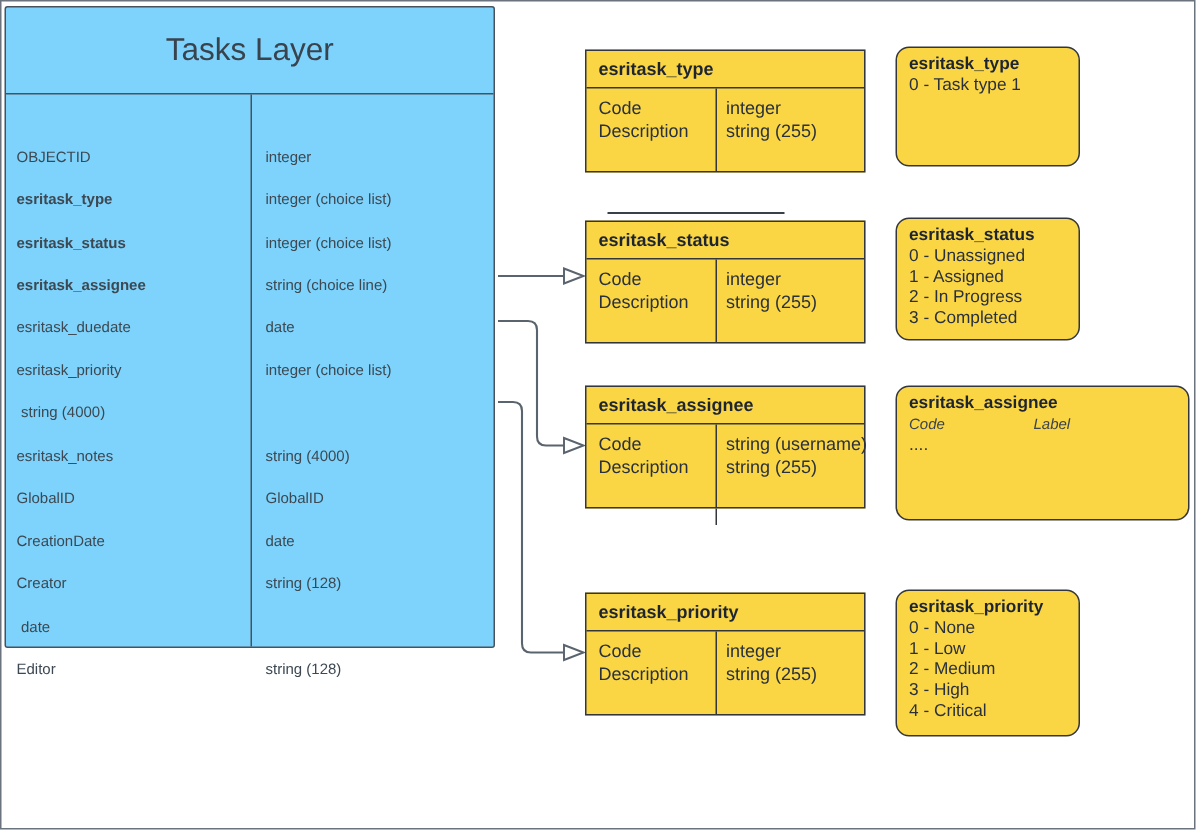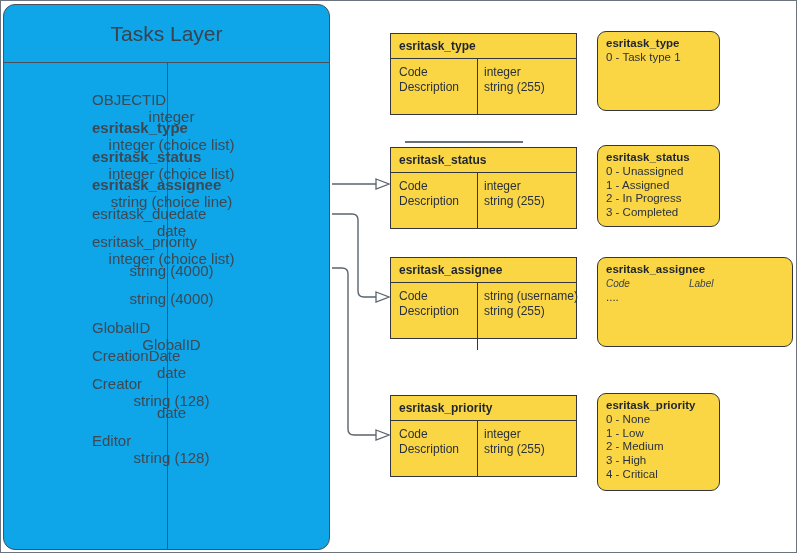--- a/index.html
+++ b/index.html
@@ -4,28 +4,28 @@
 <style>
   html,body{margin:0;padding:0;background:#fff;}
   #stage{
     position:relative;width:802px;height:556px;background:#fff;overflow:hidden;
     font-family:"Liberation Sans","DejaVu Sans",sans-serif;color:#3D4852;
   }
   .frame{position:absolute;left:0;top:0;width:797px;height:553px;
     border:1px solid #6A737E;box-sizing:border-box;}
 
   
-  .tasks-box{position:absolute;left:3px;top:4px;width:327px;height:546px;
-    background:#0ea5e9;border:1.5px solid #49525C;border-radius:12px;box-sizing:border-box;}
+  .tasks-box{position:absolute;left:3px;top:4px;width:327px;height:428px;
+    background:#7dd3fc;border:1.5px solid #49525C;border-radius:2px;box-sizing:border-box;}
   .tasks-title{position:absolute;left:0;top:0;right:0;height:57px;
     display:flex;align-items:center;justify-content:center;
     font-size:21px;color:#39434E;border-bottom:1px solid #49525C;}
   .col-divider{position:absolute;left:163px;top:58px;bottom:0;width:1px;background:#49525C;}
   .tasks-rows{position:absolute;left:0;right:0;top:86px;}
-  .frow{height:28.45px;display:flex;align-items:center;font-size:15px;flex-direction:column;}
+  .frow{height:28.45px;display:flex;align-items:center;font-size:10px;}
   .frow .fname{width:163px;padding-left:7px;box-sizing:border-box;white-space:nowrap;}
   .frow .ftype{padding-left:10px;white-space:nowrap;}
   .frow.em .fname{font-weight:bold;}
 
   
   .domain-box{position:absolute;width:187px;height:82px;background:#FBD644;
     border:1.5px solid #33373D;box-sizing:border-box;}
   .db-title{height:24px;display:flex;align-items:center;padding-left:8px;
     font-size:12px;font-weight:bold;color:#1E2530;border-bottom:1.5px solid #33373D;}
   .db-body{position:relative;height:calc(100% - 25.5px);}
@@ -76,20 +76,21 @@
           <span class="ftype">date</span>
         </div>
         <div class="frow">
           <span class="fname">esritask_priority</span>
           <span class="ftype">integer (choice list)</span>
         </div>
         <div class="frow">
           <span class="ftype">string (4000)</span>
         </div>
         <div class="frow">
+          <span class="fname">esritask_notes</span>
           <span class="ftype">string (4000)</span>
         </div>
         <div class="frow">
           <span class="fname">GlobalID</span>
           <span class="ftype">GlobalID</span>
         </div>
         <div class="frow">
           <span class="fname">CreationDate</span>
           <span class="ftype">date</span>
         </div>

